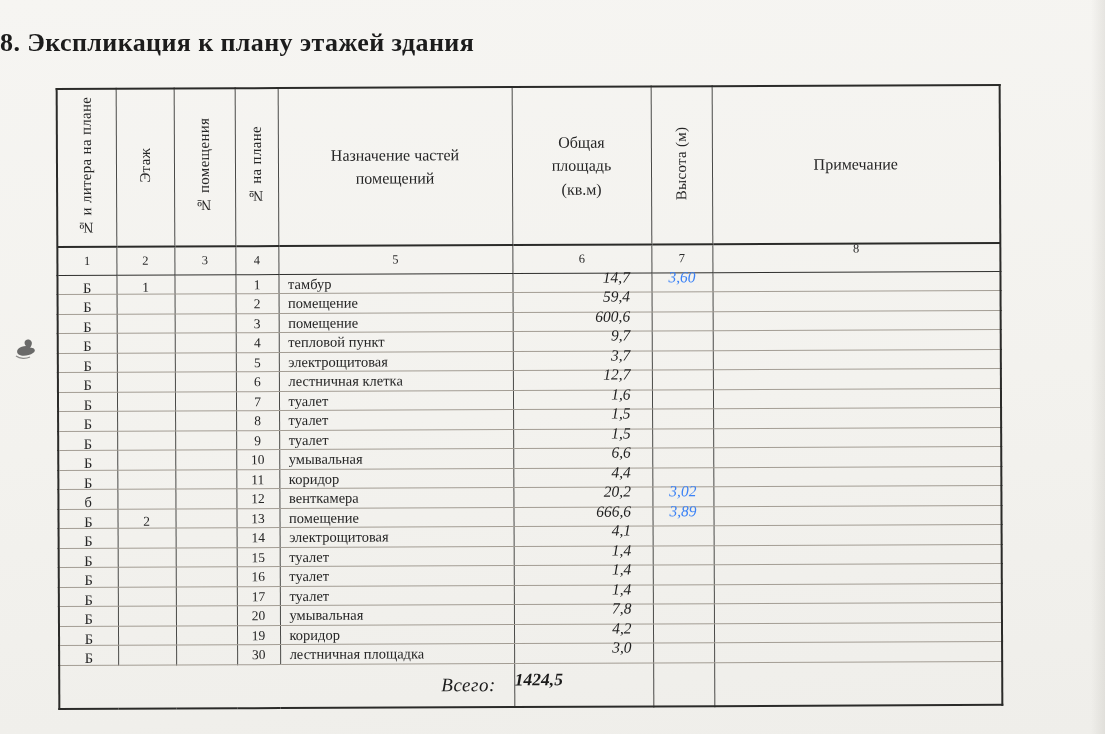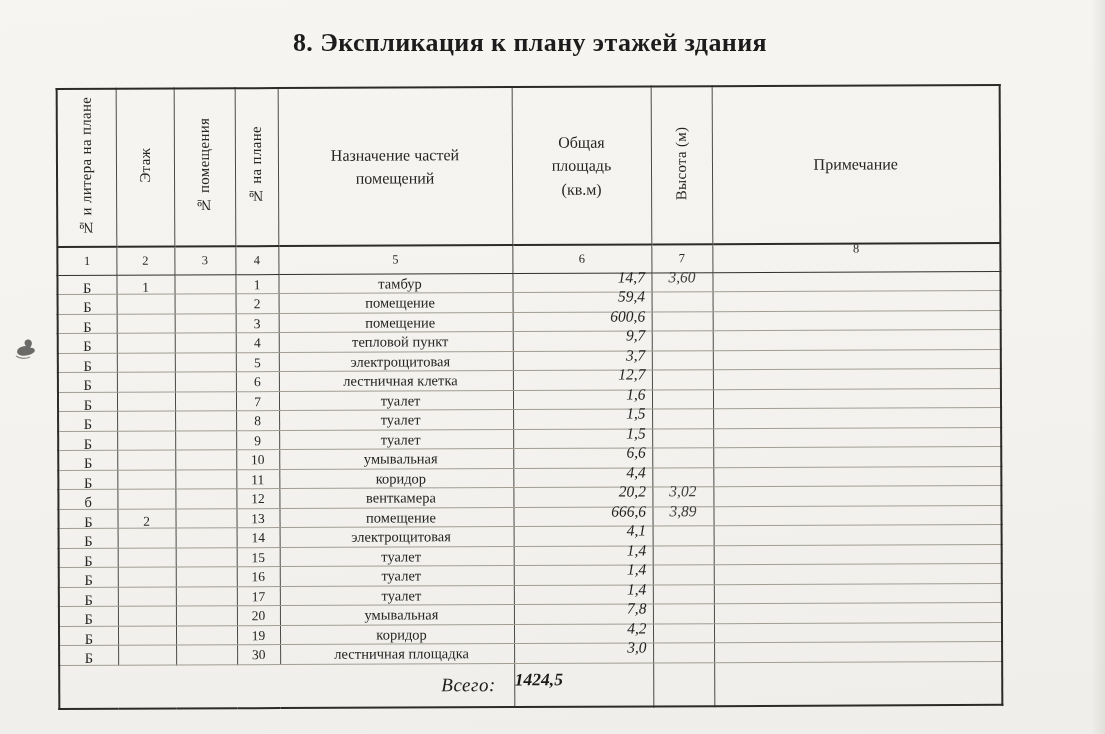--- a/index.html
+++ b/index.html
@@ -5,21 +5,20 @@
   html,body{margin:0;padding:0;}
   body{
     width:1105px;height:734px;
     position:relative;overflow:hidden;
     background:linear-gradient(175deg,#f6f5f2 0%,#f3f2ee 55%,#efeeea 100%);
     font-family:"Liberation Serif", serif;
     color:#262626;
   }
   .title{
     position:absolute;top:28px;left:0;width:1060px;
-    text-align:center;
     font-size:26px;font-weight:bold;letter-spacing:.4px;
     color:#1c1c1c;
   }
   .expl-table{
     position:absolute;left:57px;top:88px;width:943px;
     border-collapse:collapse;table-layout:fixed;
     transform:rotate(-0.25deg);transform-origin:left center;
     background:transparent;
   }
   .expl-table td,.expl-table th{
@@ -46,31 +45,31 @@
   
   tr.data-row{height:19.5px;}
   tr.data-row td{
     border-top:1px solid #a39d94;border-bottom:1px solid #a39d94;
     vertical-align:bottom;
   }
   tr.data-row:first-of-type td{border-top:none;}
   .lit{ text-align:center;font-size:14.5px;line-height:1;transform:translateY(1px);}
   .flr{ text-align:center;font-size:13.5px;line-height:1;}
   .pn { text-align:center;font-size:13.5px;line-height:1;padding-bottom:2px;}
-  .rname{ text-align:center;font-size:14.5px;line-height:1;padding:0 0 2px 9px;white-space:nowrap;}
+  .rname{ text-align:left;font-size:14.5px;line-height:1;padding:0 0 2px 9px;white-space:nowrap;}
   .val{
-    text-align:right;padding-right:6px;
+    text-align:right;padding-right:21px;
     font-style:italic;font-size:15.5px;line-height:1;
     transform:translateY(-45%);
     color:#1f1f1f;
   }
   .hval{
     text-align:center;font-style:italic;font-size:15.5px;line-height:1;
     transform:translateY(-45%);
-    color:#404040;
+    color:#3b82f6;
   }
   
   tr.total-row{height:44px;}
   tr.total-row td{border-top:1.2px solid #55514b;vertical-align:middle;}
   tr.total-row td.no-side{border-left:none;}
   .total-label{
     text-align:right;padding-right:18px;
     font-style:italic;font-size:19px;letter-spacing:.5px;color:#1d1d1d;
   }
   .total-val{

